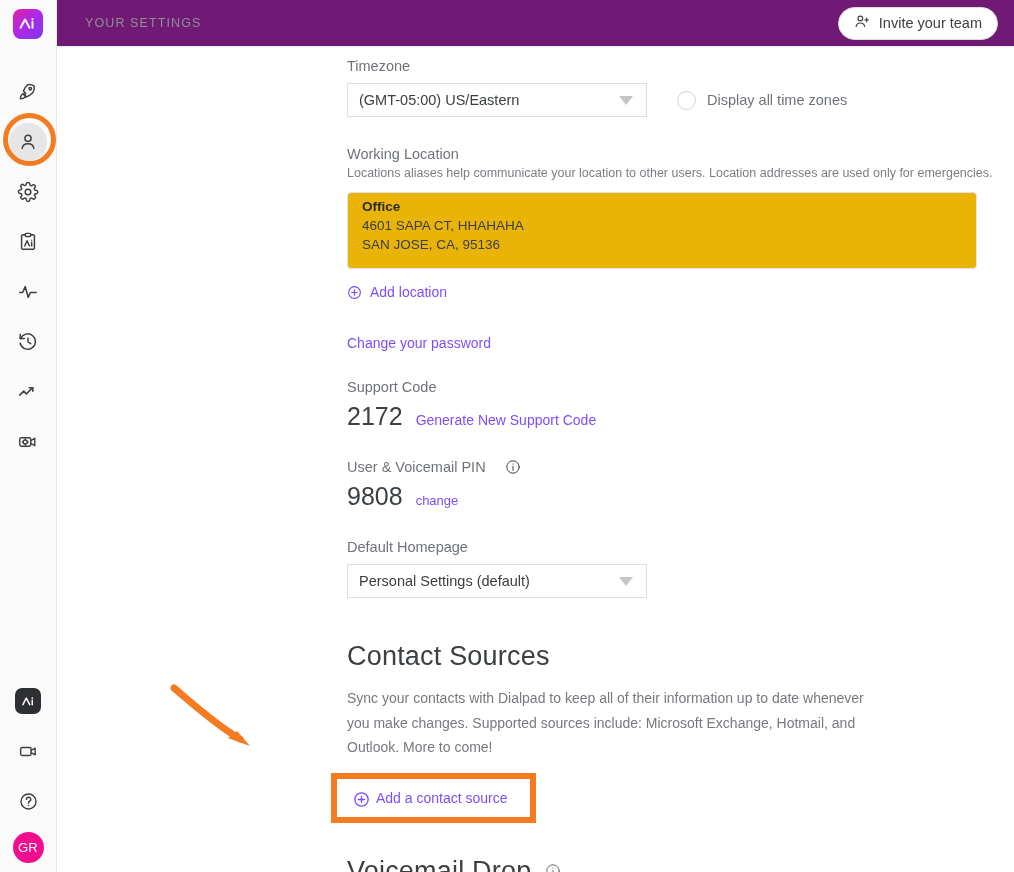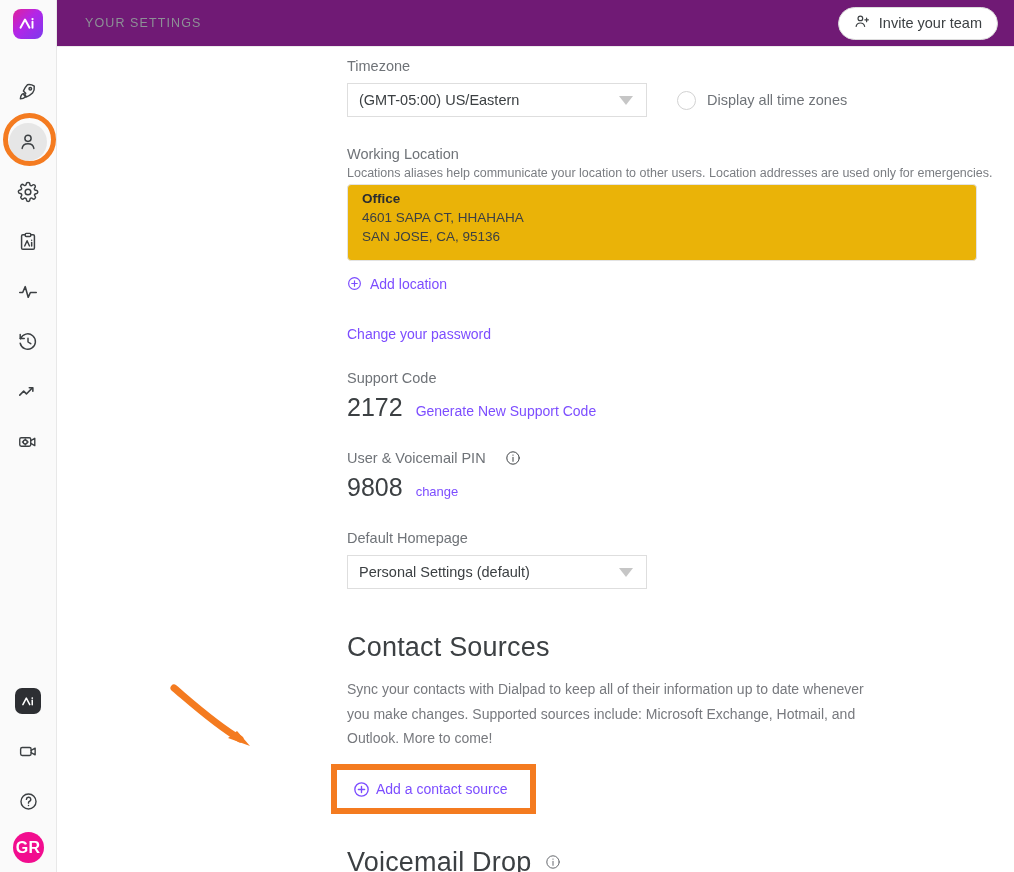--- a/index.html
+++ b/index.html
@@ -92,22 +92,22 @@
     border-radius: 7px;
     background: #2d2f33;
     display:flex; align-items:center; justify-content:center;
   }
   .avatar {
     width: 31px;
     height: 31px;
     border-radius: 50%;
     background: #f20d8f;
     color: #ffffff;
-    font-size: 16px;
-    font-weight: bold;
+    font-size: 13px;
+    font-weight: normal;
     letter-spacing: .3px;
     display: flex;
     align-items: center;
     justify-content: center;
     margin-top: 6px;
     cursor: pointer;
   }
 
   
   .main {
@@ -201,36 +201,36 @@
     margin-left: 11px;
     font-size: 14.5px;
     color: #6f7378;
   }
 
   .section-gap-1 { height: 29px; }
   .helper {
     font-size: 12.5px;
     color: #7a7d82;
     margin-top: -2px;
-    margin-bottom: 4px;
+    margin-bottom: 12px;
   }
   .loc-card {
     width: 630px;
     border: 1px solid #e3e3e3;
     border-radius: 4px;
     background: #eab308;
     padding: 4px 14px 14px 14px;
     line-height: 1.42;
   }
   .loc-name { font-size: 13.5px; font-weight: bold; color: #2b2d30; }
   .loc-line { font-size: 13.5px; color: #3c4043; }
 
   .link-add {
     display: inline-flex;
-    align-items: flex-start;
+    align-items: flex-end;
     gap: 8px;
     margin-top: 15px;
     font-size: 14px;
     color: #7c4dff;
     cursor: pointer;
   }
   .plus-circle {
     width: 15px; height: 15px; flex: 0 0 auto;
   }
   .link-purple {

